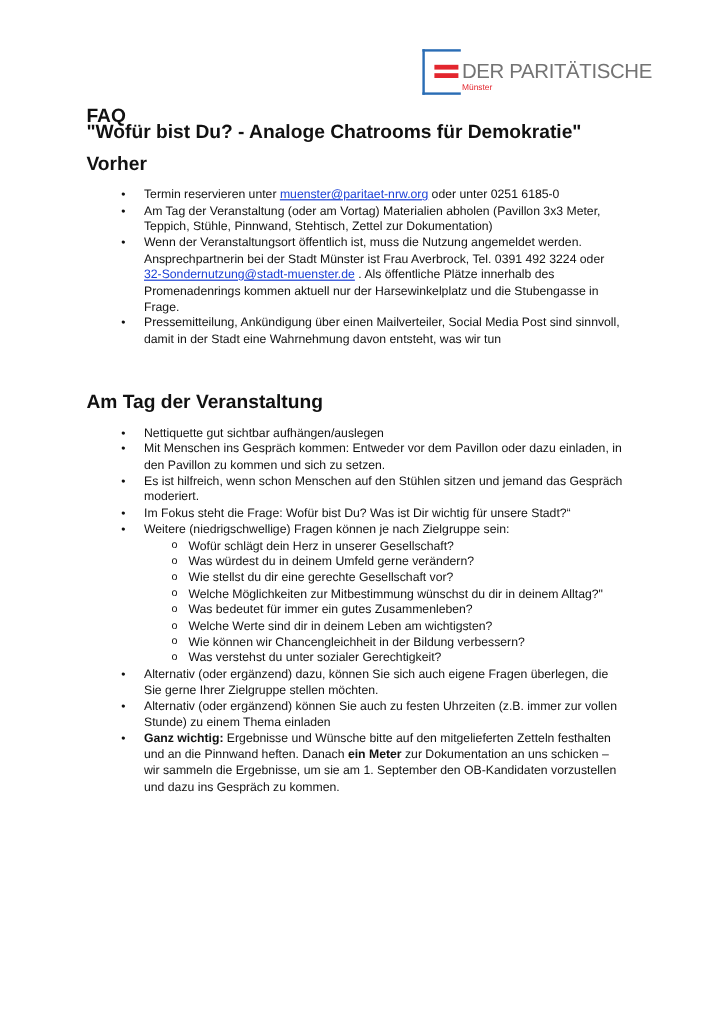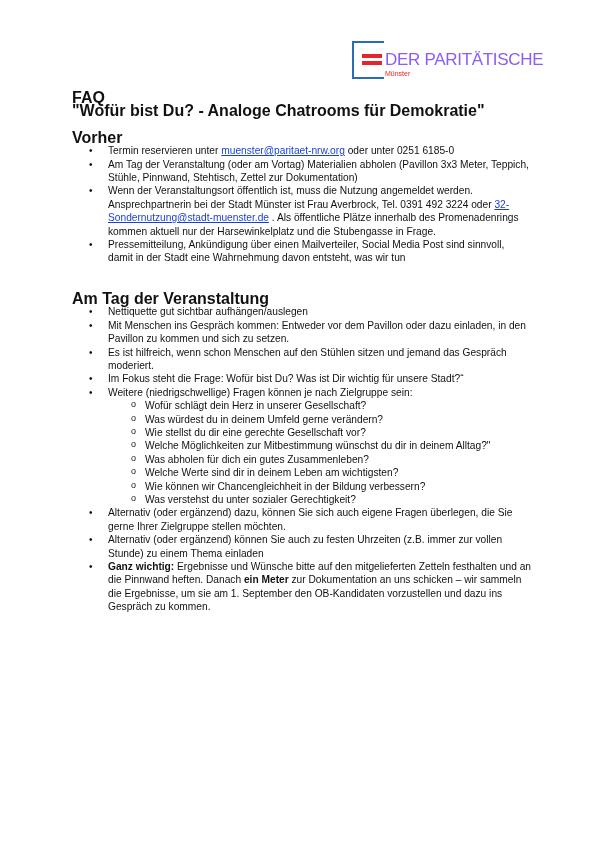--- a/index.html
+++ b/index.html
@@ -5,29 +5,29 @@
   html, body { margin: 0; padding: 0; background: #ffffff; }
   body { width: 600px; height: 850px; position: relative; overflow: hidden;
          font-family: "Liberation Sans", sans-serif; color: #111; }
   .logo { position: absolute; left: 352px; top: 41px; width: 170px; height: 40px; }
   .logo-frame { position: absolute; left: 0; top: 0; width: 30px; height: 34px;
                 border: 2px solid #2a6db5; border-right: none; border-bottom: 2px solid #2a6db5; }
   .logo-frame::after { content: ""; position: absolute; right: 0; top: -2px; width: 0; }
   .logo-bar { position: absolute; left: 10px; width: 20px; height: 4px; background: #e3262e; }
   .logo-bar.b1 { top: 13px; }
   .logo-bar.b2 { top: 20px; }
-  .logo-name { position: absolute; left: 33px; top: 9px; font-size: 17px; color: #8b5cf6;
+  .logo-name { position: absolute; left: 33px; top: 9px; font-size: 17px; color: #737373;
                letter-spacing: -0.3px; white-space: nowrap; }
   .logo-city { position: absolute; left: 33px; top: 29px; font-size: 7px; color: #e3262e; }
 
   .content { position: absolute; left: 72px; top: 91px; width: 460px; font-size: 10.2px; line-height: 13.4px; }
   .h { font-weight: bold; font-size: 16px; }
   .gap-sm { height: 13px; }
   .gap-lg { height: 27px; }
-  ul { margin: 0; padding: 0; list-style: none; }
+  ul { margin: 12px; padding: 0; list-style: none; }
   li.b { position: relative; padding-left: 36px; }
   li.b::before { content: "•"; position: absolute; left: 17px; top: 0; font-size: 10px; }
   li.s { position: relative; padding-left: 73px; }
   li.s::before { content: "o"; position: absolute; left: 59px; top: -1px; font-size: 9px; }
   a { color: #1a3fd6; text-decoration: underline; }
   b { font-weight: bold; }
 </style>
 </head>
 <body>
 
@@ -61,21 +61,21 @@
   <ul>
     <li class="b"><span>Nettiquette gut sichtbar aufhängen/auslegen</span></li>
     <li class="b"><span>Mit Menschen ins Gespräch kommen: Entweder vor dem Pavillon oder dazu einladen, in den Pavillon zu kommen und sich zu setzen.</span></li>
     <li class="b"><span>Es ist hilfreich, wenn schon Menschen auf den Stühlen sitzen und jemand das Gespräch moderiert.</span></li>
     <li class="b"><span>Im Fokus steht die Frage: Wofür bist Du? Was ist Dir wichtig für unsere Stadt?“</span></li>
     <li class="b"><span>Weitere (niedrigschwellige) Fragen können je nach Zielgruppe sein:</span></li>
     <li class="s">Wofür schlägt dein Herz in unserer Gesellschaft?</li>
     <li class="s">Was würdest du in deinem Umfeld gerne verändern?</li>
     <li class="s">Wie stellst du dir eine gerechte Gesellschaft vor?</li>
     <li class="s">Welche Möglichkeiten zur Mitbestimmung wünschst du dir in deinem Alltag?"</li>
-    <li class="s">Was abholen für dich ein gutes Zusammenleben?</li>
+    <li class="s">Was bedeutet für immer ein gutes Zusammenleben?</li>
     <li class="s">Welche Werte sind dir in deinem Leben am wichtigsten?</li>
     <li class="s">Wie können wir Chancengleichheit in der Bildung verbessern?</li>
     <li class="s">Was verstehst du unter sozialer Gerechtigkeit?</li>
     <li class="b"><span>Alternativ (oder ergänzend) dazu, können Sie sich auch eigene Fragen überlegen, die Sie gerne Ihrer Zielgruppe stellen möchten.</span></li>
     <li class="b"><span>Alternativ (oder ergänzend) können Sie auch zu festen Uhrzeiten (z.B. immer zur vollen Stunde) zu einem Thema einladen</span></li>
     <li class="b">
       <b>Ganz wichtig:</b><span> Ergebnisse und Wünsche bitte auf den mitgelieferten Zetteln festhalten und an die Pinnwand heften. Danach </span><b>ein Meter</b><span> zur Dokumentation an uns schicken – wir sammeln die Ergebnisse, um sie am 1. September den OB-Kandidaten vorzustellen und dazu ins Gespräch zu kommen.</span>
     </li>
   </ul>
 </div>

